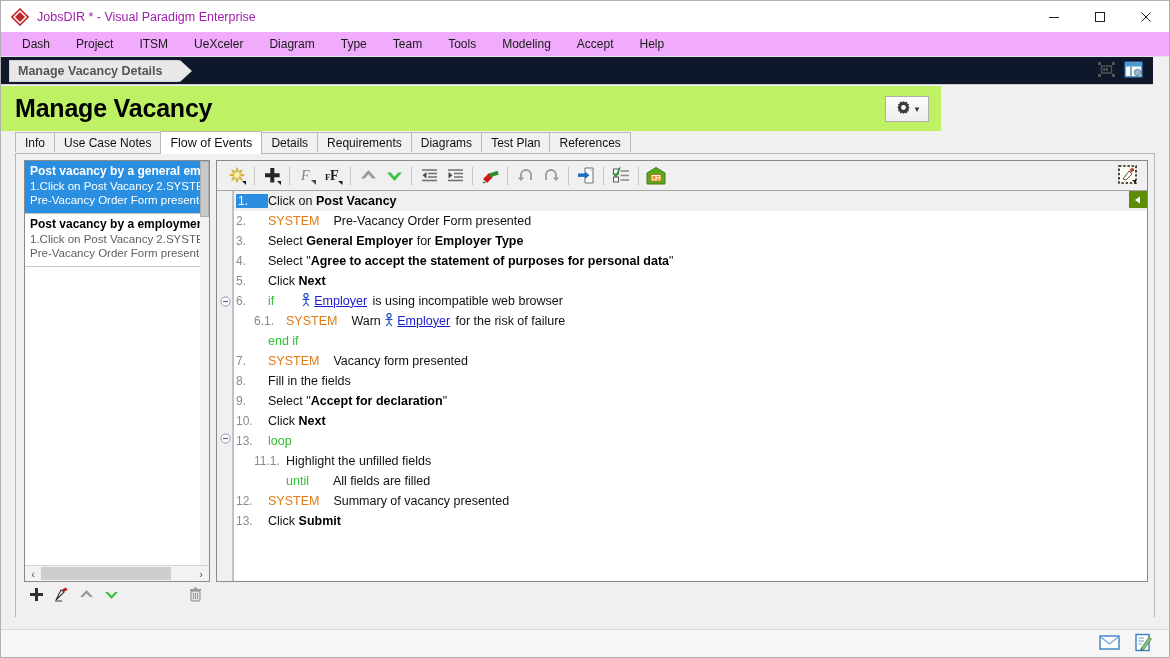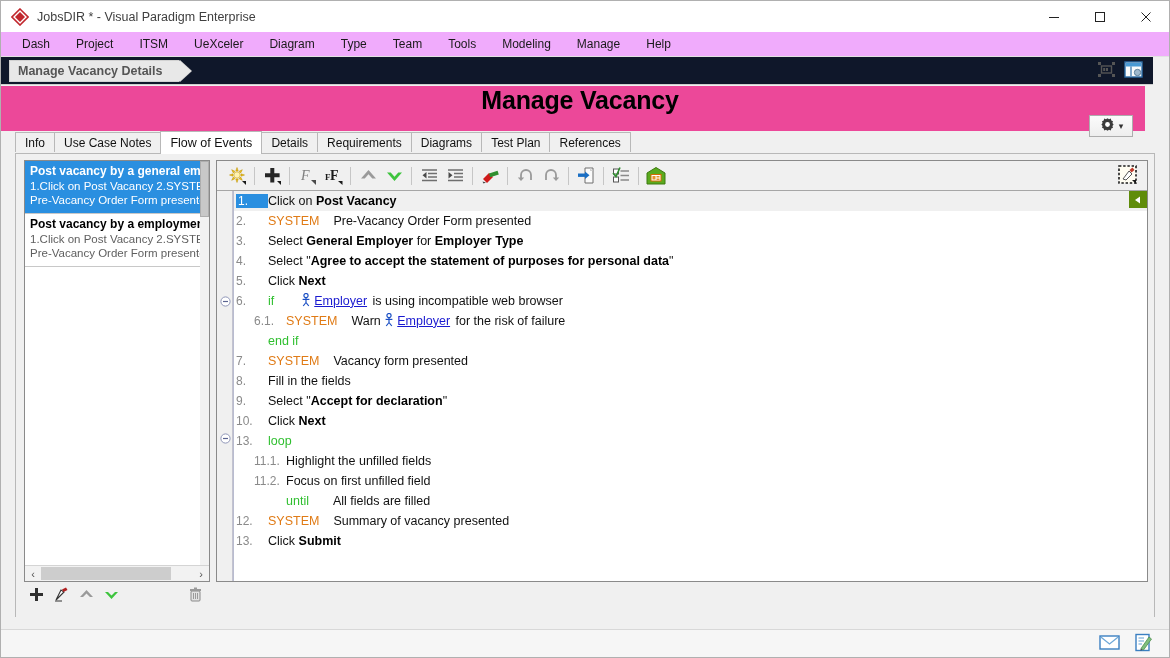--- a/index.html
+++ b/index.html
@@ -22,21 +22,21 @@
 
   
   #titlebar {
     position: absolute; left: 0; top: 0; width: 1168px; height: 31px;
     background: #ffffff;
     display: flex; align-items: center;
   }
   #title-left { display: flex; align-items: center; padding-left: 10px; flex: 1; }
   #app-logo { width: 18px; height: 18px; margin-right: 8px; position: relative; }
   #app-logo svg { display: block; }
-  #title-text { font-size: 12.5px; color: #404040; }
+  #title-text { font-size: 12.5px; color: #a21caf; }
   #win-controls { display: flex; height: 31px; }
   .win-btn {
     width: 46px; height: 31px;
     display: flex; align-items: center; justify-content: center;
     background: #ffffff;
   }
   .win-btn svg { display:block; }
 
   
   #menubar {
@@ -77,23 +77,23 @@
     border-left: 12px solid #e8e8e8;
     position: relative;
     filter: drop-shadow(1px 0 0 #d2d2d2);
   }
   #breadcrumb-icons {
     margin-left: auto; display: flex; align-items: center; gap: 8px; padding-right: 10px;
   }
 
   
   #page-header {
-    position: absolute; left: 0; top: 85px; width: 1144px; height: 45px;
-    background: #ec4899;
-    display: flex; align-items: center; flex-direction: column;
+    position: absolute; left: 0; top: 85px; width: 940px; height: 45px;
+    background: #bef264;
+    display: flex; align-items: center;
   }
   #page-title {
     font-size: 25px; font-weight: bold; color: #000;
     padding-left: 14px; letter-spacing: -0.2px;
   }
   #gear-button {
     margin-left: auto; margin-right: 12px;
     width: 44px; height: 26px;
     border: 1px solid #adadad;
     background: linear-gradient(#fbfbfb,#eeeeee);
@@ -320,21 +320,21 @@
   <div id="menubar">
     <div class="menu-item">Dash</div>
     <div class="menu-item">Project</div>
     <div class="menu-item">ITSM</div>
     <div class="menu-item">UeXceler</div>
     <div class="menu-item">Diagram</div>
     <div class="menu-item">Type</div>
     <div class="menu-item">Team</div>
     <div class="menu-item">Tools</div>
     <div class="menu-item">Modeling</div>
-    <div class="menu-item">Manage</div>
+    <div class="menu-item">Accept</div>
     <div class="menu-item">Help</div>
   </div>
 
   <div id="breadcrumb-bar">
     <div id="crumb">Manage Vacancy Details</div>
     <div id="crumb-arrow"></div>
     <div id="breadcrumb-icons">
       <span>
         <svg width="19" height="17" viewBox="0 0 19 17">
           <rect x="1" y="1" width="3" height="3" fill="#555"></rect>
@@ -709,26 +709,20 @@
             </span>
           </div>
 
           <div class="row">
             <span class="num sub">11.1.</span>
             <span>
               <span class="txt">Highlight the unfilled fields</span>
             </span>
           </div>
 
-          <div class="row">
-            <span class="num sub">11.2.</span>
-            <span>
-              <span class="txt">Focus on first unfilled field</span>
-            </span>
-          </div>
 
           <div class="row">
             <span class="num sub"></span>
             <span>
               <span class="kw-green" style="margin-right:24px;">until</span><span class="txt">All fields are filled</span>
             </span>
           </div>
 
           <div class="row">
             <span class="num">12.</span>

